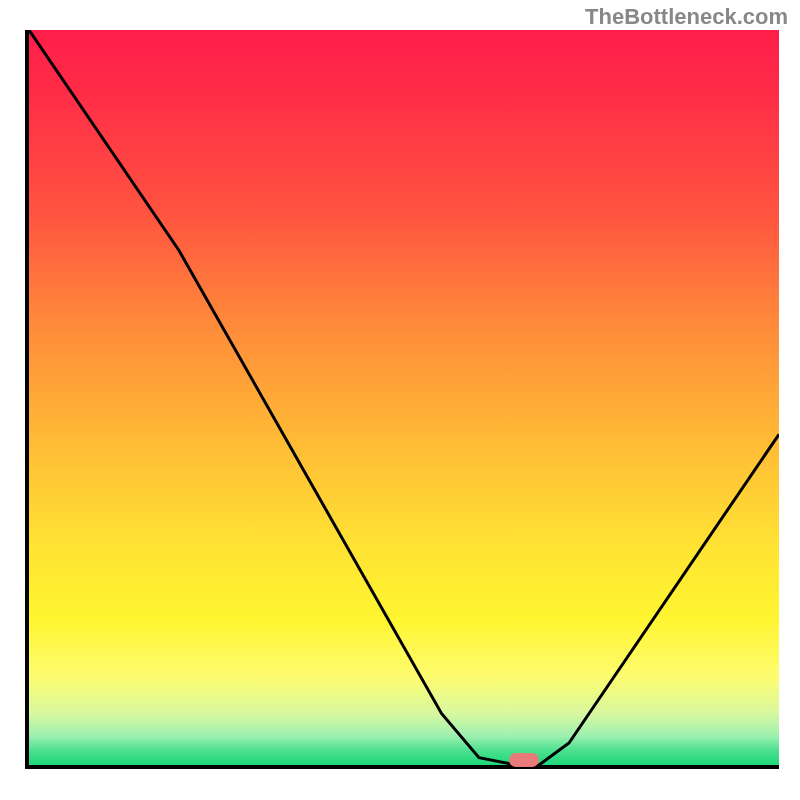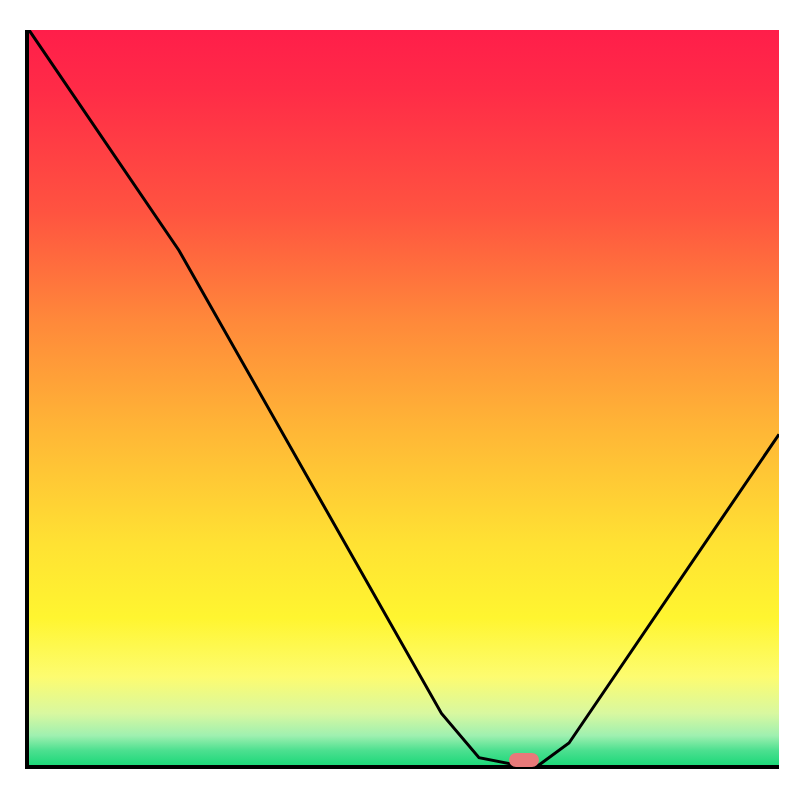--- a/index.html
+++ b/index.html
@@ -67,20 +67,21 @@
     background: #e87a7a;
     border-radius: 7px;
     bottom: -2px;
     transform: translateX(-50%);
   }
 </style>
 </head>
 <body>
 
 <div class="container">
+  <div class="watermark">TheBottleneck.com</div>
 
   <div class="plot-area">
     <div class="gradient-bg"></div>
     <svg class="curve-svg" viewBox="0 0 750 735" preserveAspectRatio="none">
       <path fill="none" stroke="#000" stroke-width="3" d="M0.0 0.0 L150.0 220.5 L412.5 683.5 L450.0 727.6 L487.5 735.0 L510.0 735.0 L540.0 713.0 L750.0 404.3"></path>
     </svg>
     <div class="marker" style="left: 495px; background: rgb(232, 122, 122);"></div>
   </div>
 </div>
 

